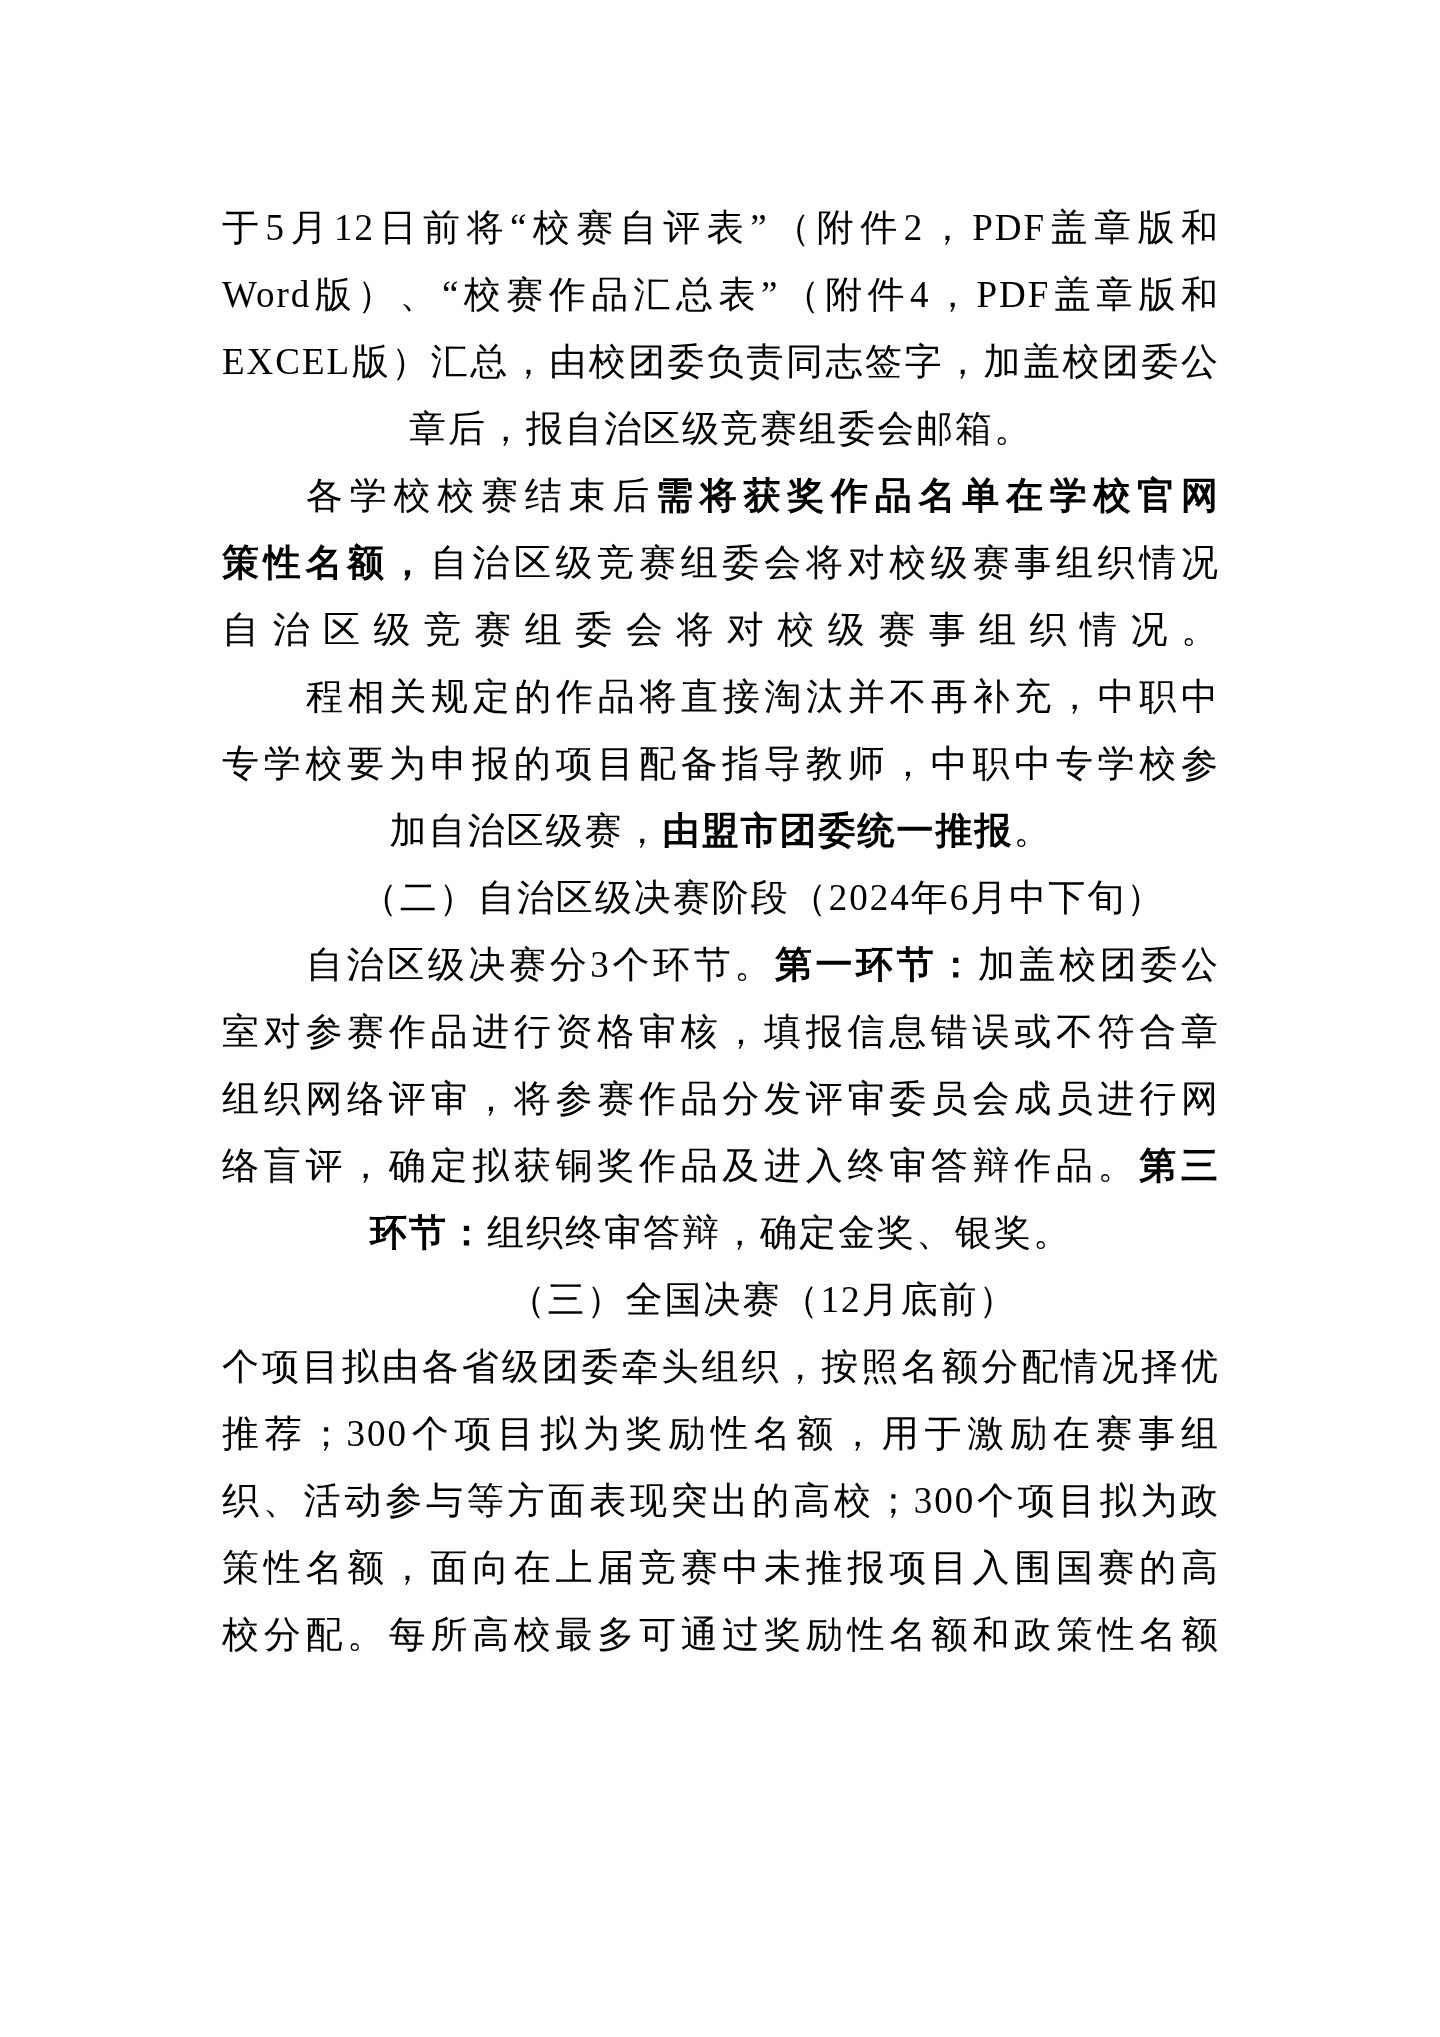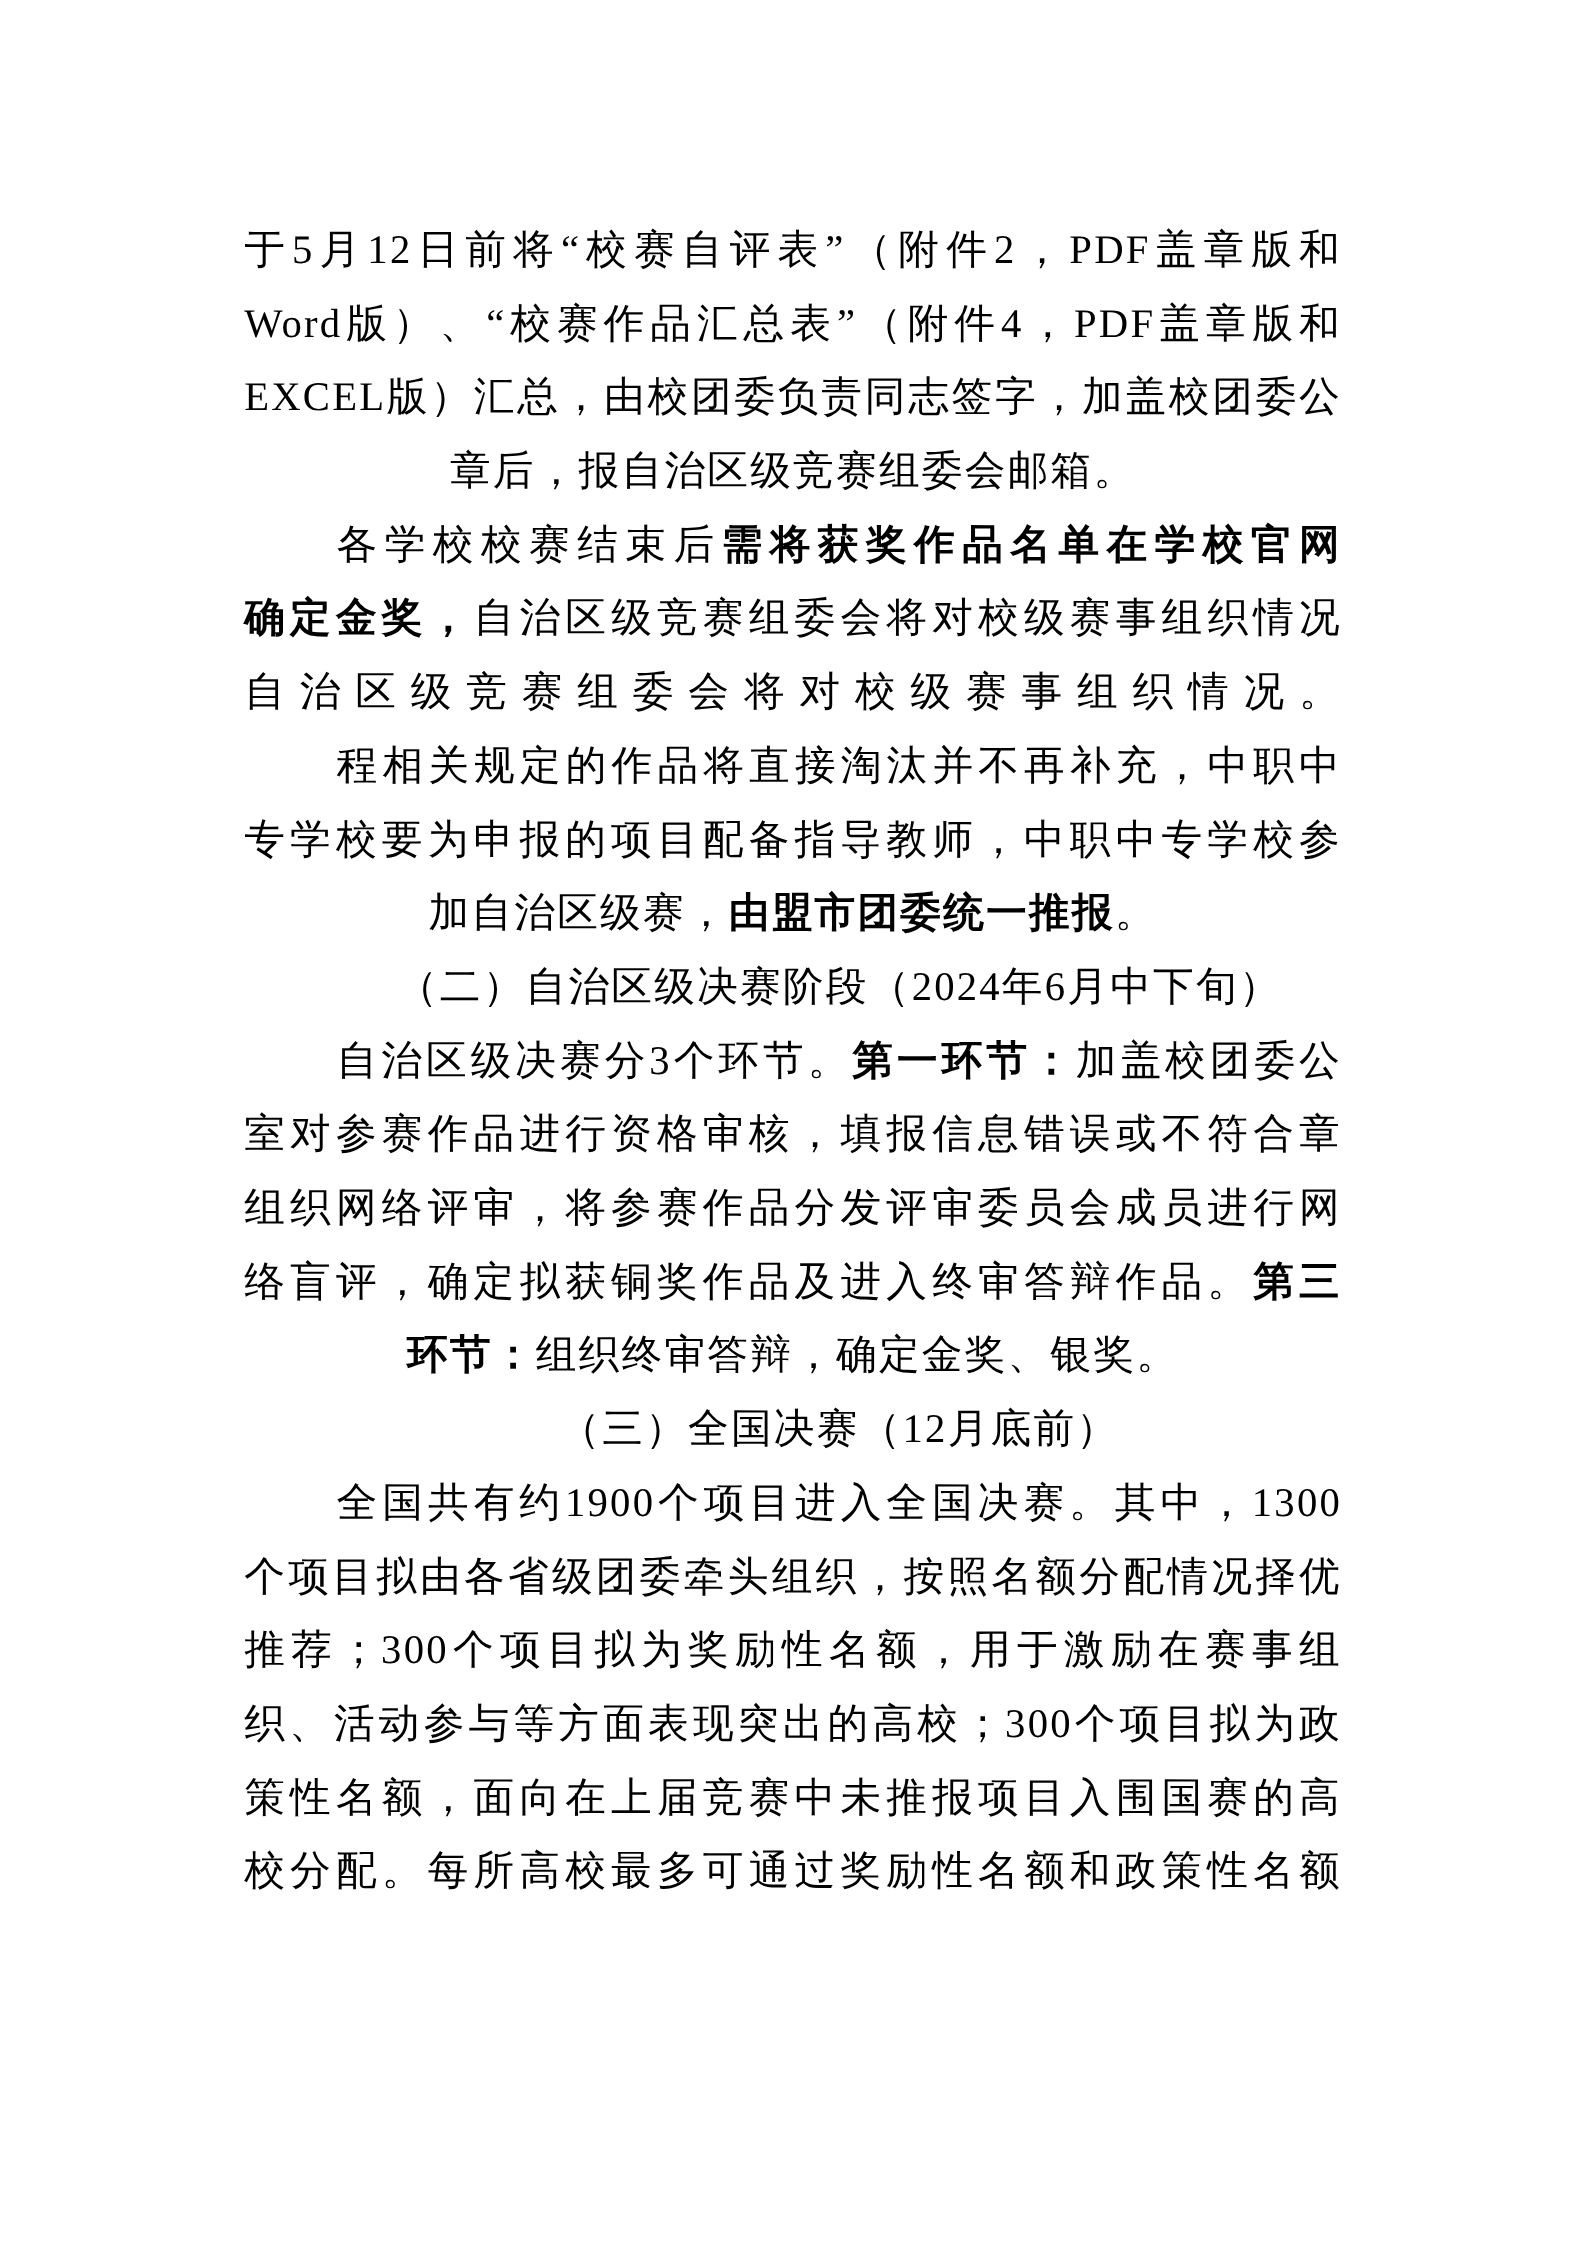--- a/index.html
+++ b/index.html
@@ -50,32 +50,31 @@
 </head>
 <body>
 
 <div class="doc-page">
   <div class="doc-body" id="doc-body">
       <div class="line justify"><span class="seg">于5月12日前将“校赛自评表”（附件2，PDF盖章版和</span></div>
       <div class="line justify"><span class="seg">Word版）、“校赛作品汇总表”（附件4，PDF盖章版和</span></div>
       <div class="line justify"><span class="seg">EXCEL版）汇总，由校团委负责同志签字，加盖校团委公</span></div>
       <div class="line"><span class="seg">章后，报自治区级竞赛组委会邮箱。</span></div>
       <div class="line justify indent"><span class="seg">各学校校赛结束后</span><span class="seg b">需将获奖作品名单在学校官网</span></div>
-      <div class="line justify"><span class="seg b">确定金奖，</span><span class="seg">自治区级竞赛组委会将对校级赛事组织情况</span></div>
+      <div class="line justify"><span class="seg b">策性名额，</span><span class="seg">自治区级竞赛组委会将对校级赛事组织情况</span></div>
       <div class="line justify"><span class="seg">自治区级竞赛组委会将对校级赛事组织情况。</span></div>
       <div class="line justify indent"><span class="seg">程相关规定的作品将直接淘汰并不再补充，中职中</span></div>
       <div class="line justify"><span class="seg">专学校要为申报的项目配备指导教师，中职中专学校参</span></div>
       <div class="line"><span class="seg">加自治区级赛，</span><span class="seg b">由盟市团委统一推报</span><span class="seg">。</span></div>
       <div class="line indent"><span class="seg">（二）自治区级决赛阶段（2024年6月中下旬）</span></div>
       <div class="line justify indent"><span class="seg">自治区级决赛分3个环节。</span><span class="seg b">第一环节：</span><span class="seg">加盖校团委公</span></div>
       <div class="line justify"><span class="seg">室对参赛作品进行资格审核，填报信息错误或不符合章</span></div>
       <div class="line justify"><span class="seg">组织网络评审，将参赛作品分发评审委员会成员进行网</span></div>
       <div class="line justify"><span class="seg">络盲评，确定拟获铜奖作品及进入终审答辩作品。</span><span class="seg b">第三</span></div>
       <div class="line"><span class="seg b">环节：</span><span class="seg">组织终审答辩，确定金奖、银奖。</span></div>
       <div class="line indent"><span class="seg">（三）全国决赛（12月底前）</span></div>
-      <div class="line justify indent"><span class="seg">全国共有约1900个项目进入全国决赛。其中，1300</span></div>
       <div class="line justify"><span class="seg">个项目拟由各省级团委牵头组织，按照名额分配情况择优</span></div>
       <div class="line justify"><span class="seg">推荐；300个项目拟为奖励性名额，用于激励在赛事组</span></div>
       <div class="line justify"><span class="seg">织、活动参与等方面表现突出的高校；300个项目拟为政</span></div>
       <div class="line justify"><span class="seg">策性名额，面向在上届竞赛中未推报项目入围国赛的高</span></div>
       <div class="line justify"><span class="seg">校分配。每所高校最多可通过奖励性名额和政策性名额</span></div>
     </div>
 </div>
 
 </body></html>

